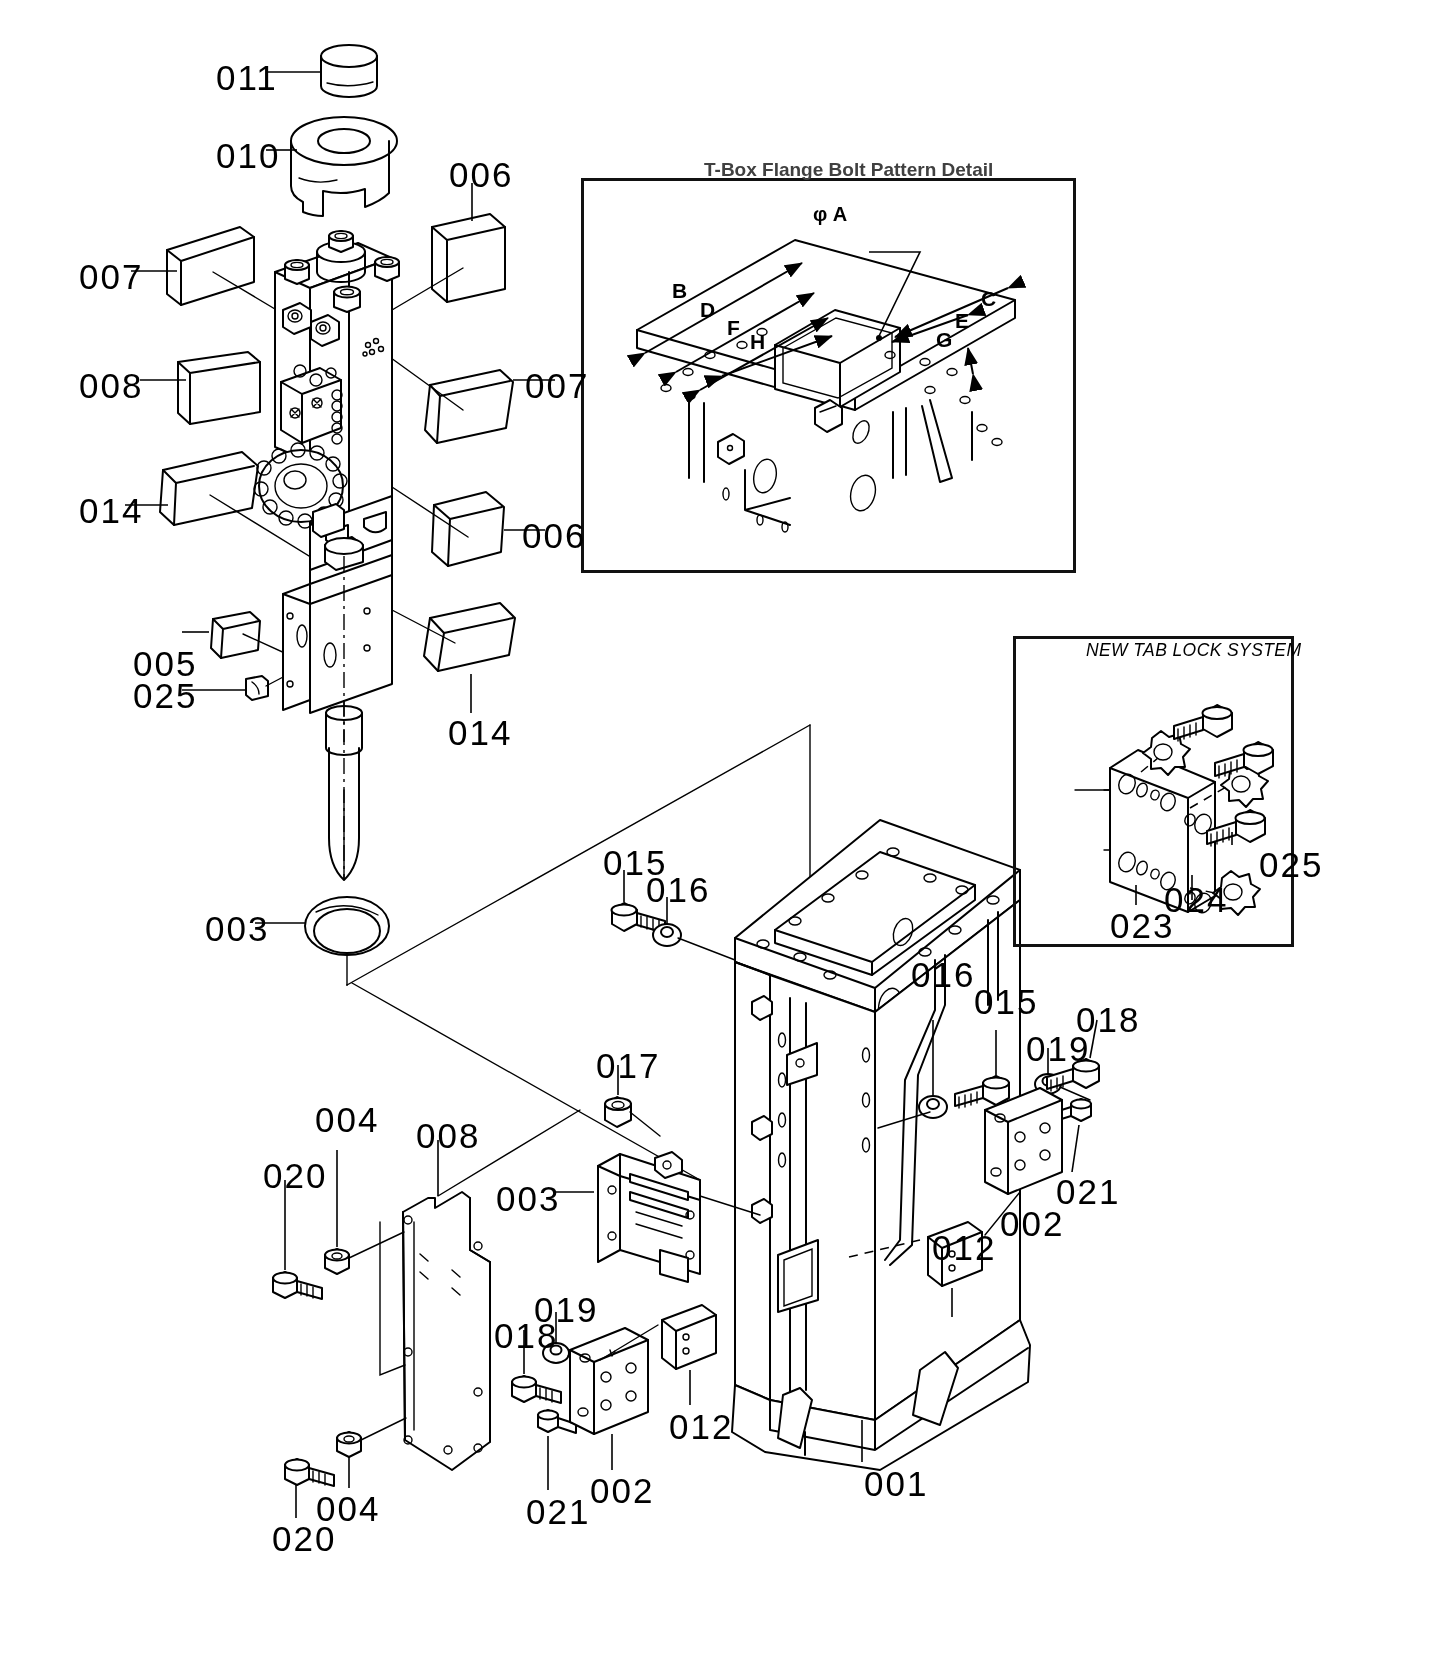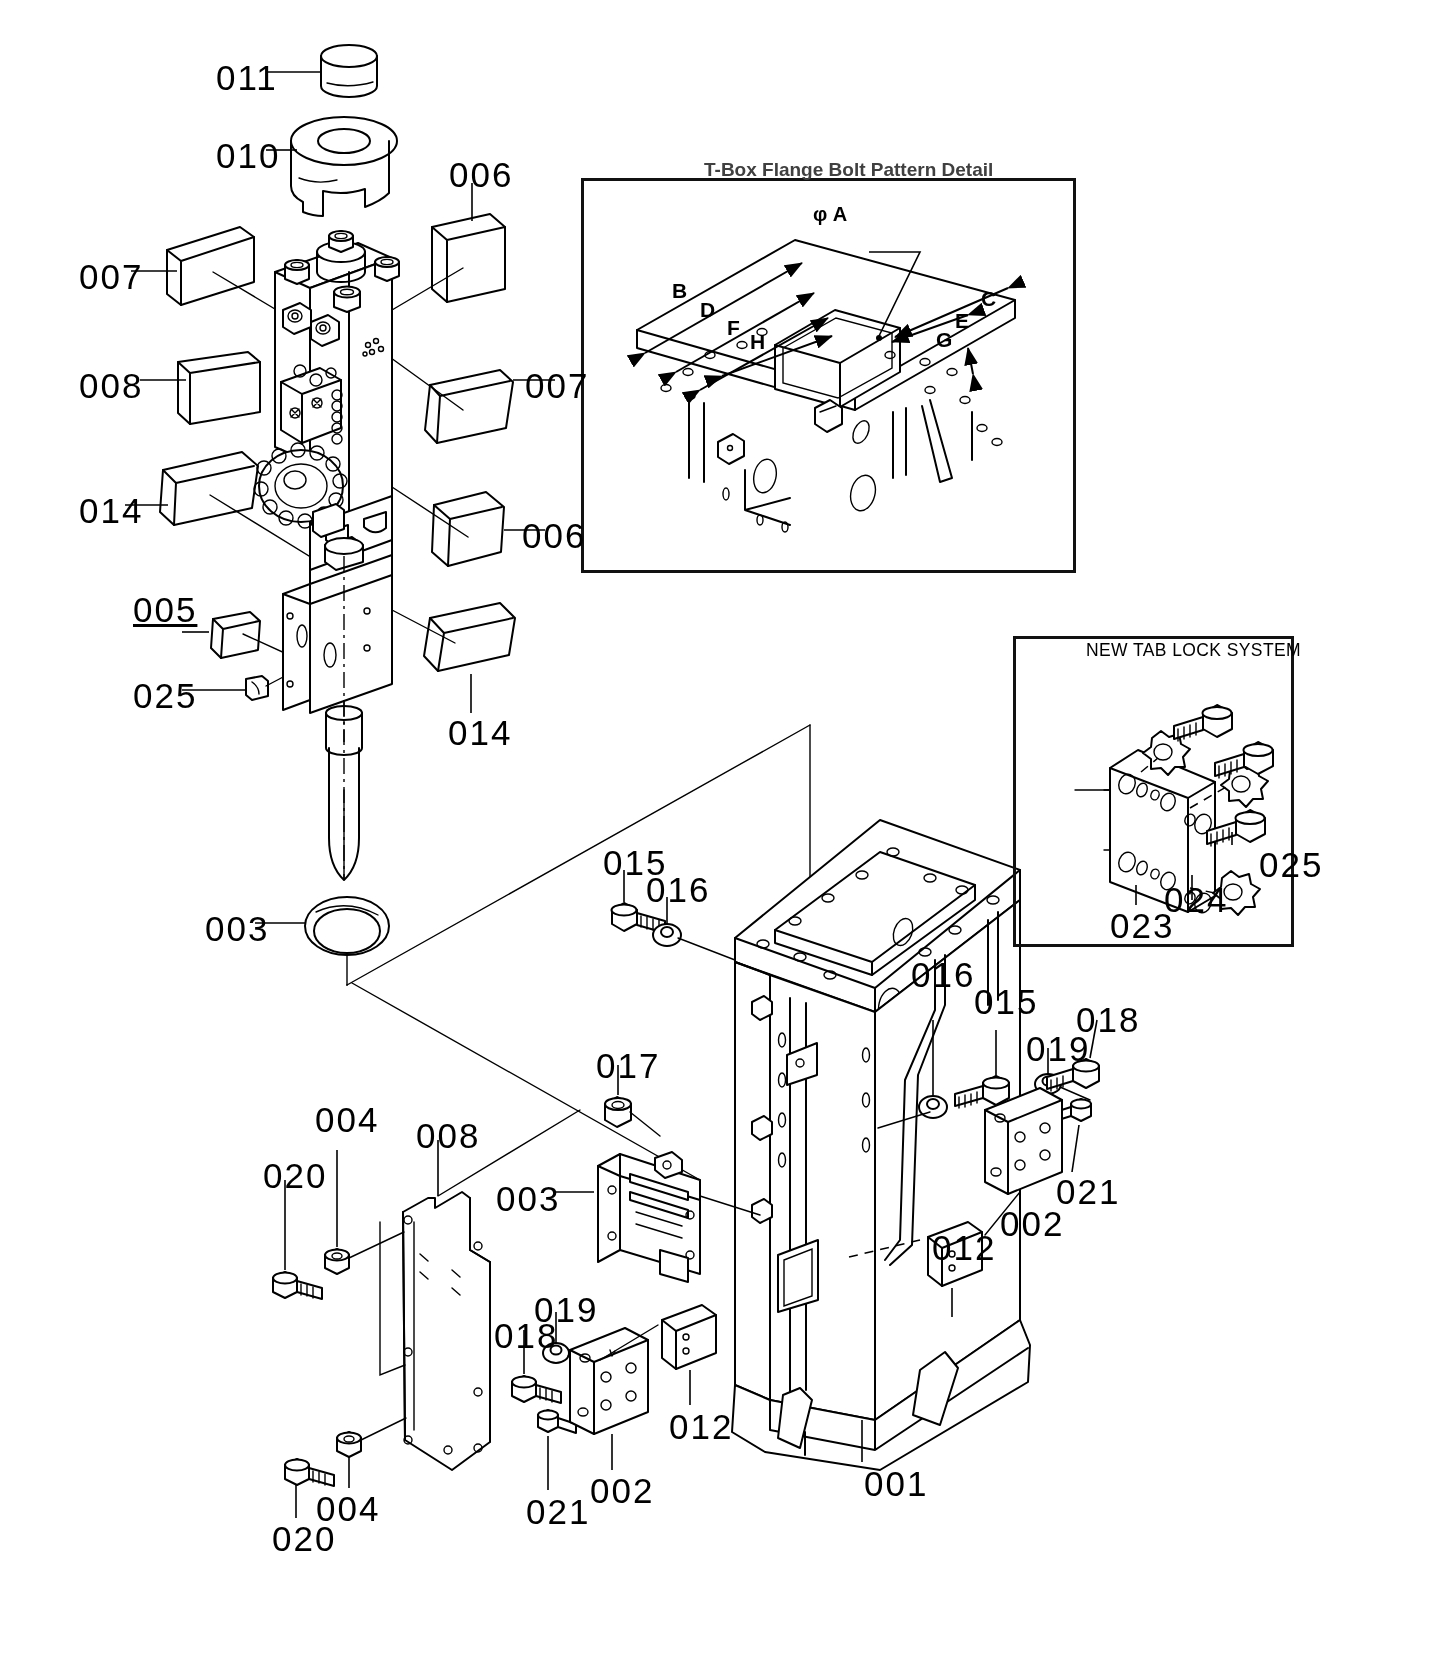--- a/index.html
+++ b/index.html
@@ -6,21 +6,21 @@
   body{width:1445px;height:1676px;position:relative;overflow:hidden;
        font-family:"Liberation Sans",sans-serif;color:#000;}
   #stage{position:absolute;left:0;top:0;width:1445px;height:1676px;}
   svg.layer{position:absolute;left:0;top:0;width:1445px;height:1676px;overflow:visible;}
   .lbl{position:absolute;font-family:"Liberation Sans",sans-serif;
        font-size:35px;letter-spacing:2px;color:#000;white-space:nowrap;
        font-weight:400;}
   .panel-title{position:absolute;font-weight:bold;font-size:19px;
        letter-spacing:0px;color:#404040;white-space:nowrap;}
   .panel-title2{position:absolute;font-weight:400;font-size:17.5px;
-       letter-spacing:0.4px;color:#000;white-space:nowrap;}
+       letter-spacing:0.4px;color:#000;white-space:nowrap;font-style:italic;}
   .dimlbl{position:absolute;font-weight:bold;font-size:21px;color:#000;white-space:nowrap;}
   .philbl{position:absolute;font-weight:bold;font-size:20px;color:#000;white-space:nowrap;}
   .box{position:absolute;border:3px solid #111;background:transparent;}
 </style>
 </head>
 <body>
 
 <div id="stage">
 
   <svg class="layer" viewBox="0 0 1445 1676">
@@ -628,21 +628,21 @@
   <div class="philbl" style="left:813px;top:203px;">φ A</div>
 
   <div class="lbl" style="left:216px;top:58px;">011</div>
   <div class="lbl" style="left:216px;top:136px;">010</div>
   <div class="lbl" style="left:449px;top:155px;">006</div>
   <div class="lbl" style="left:79px;top:257px;">007</div>
   <div class="lbl" style="left:79px;top:366px;">008</div>
   <div class="lbl" style="left:525px;top:366px;">007</div>
   <div class="lbl" style="left:79px;top:491px;">014</div>
   <div class="lbl" style="left:522px;top:516px;">006</div>
-  <div class="lbl" style="left:133px;top:590px;text-decoration:underline;">005</div>
+  <div class="lbl" style="left:133px;top:644px;">005</div>
   <div class="lbl" style="left:133px;top:676px;">025</div>
   <div class="lbl" style="left:448px;top:713px;">014</div>
   <div class="lbl" style="left:205px;top:909px;">003</div>
 
   <div class="lbl" style="left:603px;top:843px;">015</div>
   <div class="lbl" style="left:646px;top:870px;">016</div>
 
   <div class="lbl" style="left:911px;top:955px;">016</div>
   <div class="lbl" style="left:974px;top:982px;">015</div>
   <div class="lbl" style="left:1026px;top:1029px;">019</div>

